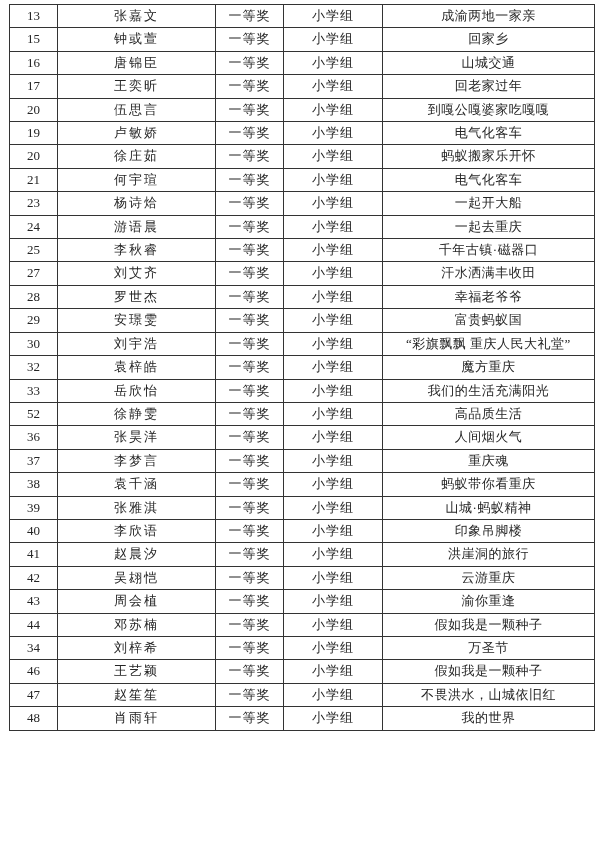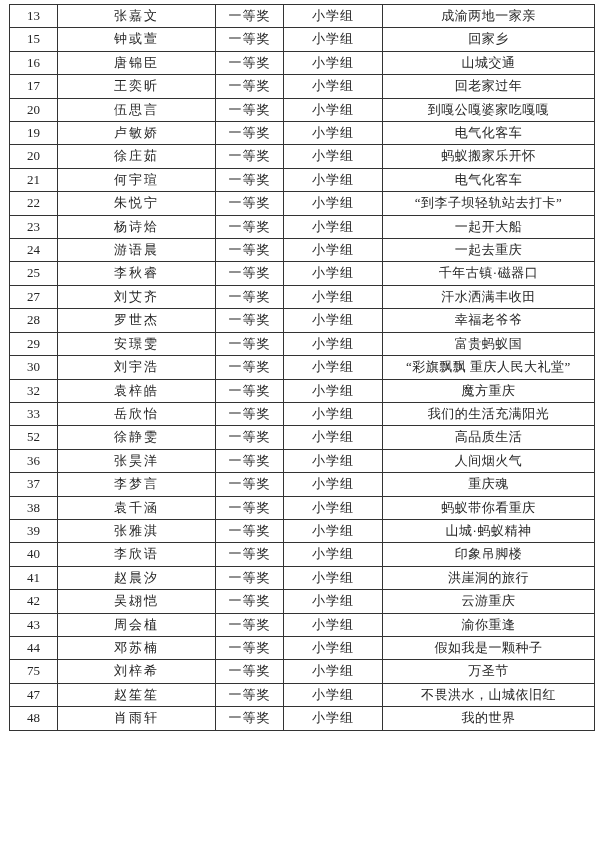--- a/index.html
+++ b/index.html
@@ -111,27 +111,20 @@
           <td class="col-title">蚂蚁搬家乐开怀</td>
         </tr>
         <tr>
           <td class="col-number">21</td>
           <td class="col-name">何宇瑄</td>
           <td class="col-award">一等奖</td>
           <td class="col-group">小学组</td>
           <td class="col-title">电气化客车</td>
         </tr>
         <tr>
-          <td class="col-number">22</td>
-          <td class="col-name">朱悦宁</td>
-          <td class="col-award">一等奖</td>
-          <td class="col-group">小学组</td>
-          <td class="col-title">“到李子坝轻轨站去打卡”</td>
-        </tr>
-        <tr>
           <td class="col-number">23</td>
           <td class="col-name">杨诗烚</td>
           <td class="col-award">一等奖</td>
           <td class="col-group">小学组</td>
           <td class="col-title">一起开大船</td>
         </tr>
         <tr>
           <td class="col-number">24</td>
           <td class="col-name">游语晨</td>
           <td class="col-award">一等奖</td>
@@ -251,25 +244,32 @@
           <td class="col-title">渝你重逢</td>
         </tr>
         <tr>
           <td class="col-number">44</td>
           <td class="col-name">邓苏楠</td>
           <td class="col-award">一等奖</td>
           <td class="col-group">小学组</td>
           <td class="col-title">假如我是一颗种子</td>
         </tr>
         <tr>
-          <td class="col-number">75</td>
+          <td class="col-number">34</td>
           <td class="col-name">刘梓希</td>
           <td class="col-award">一等奖</td>
           <td class="col-group">小学组</td>
           <td class="col-title">万圣节</td>
+        </tr>
+        <tr>
+          <td class="col-number">46</td>
+          <td class="col-name">王艺颖</td>
+          <td class="col-award">一等奖</td>
+          <td class="col-group">小学组</td>
+          <td class="col-title">假如我是一颗种子</td>
         </tr>
         <tr>
           <td class="col-number">47</td>
           <td class="col-name">赵笙笙</td>
           <td class="col-award">一等奖</td>
           <td class="col-group">小学组</td>
           <td class="col-title">不畏洪水，山城依旧红</td>
         </tr>
         <tr>
           <td class="col-number">48</td>

